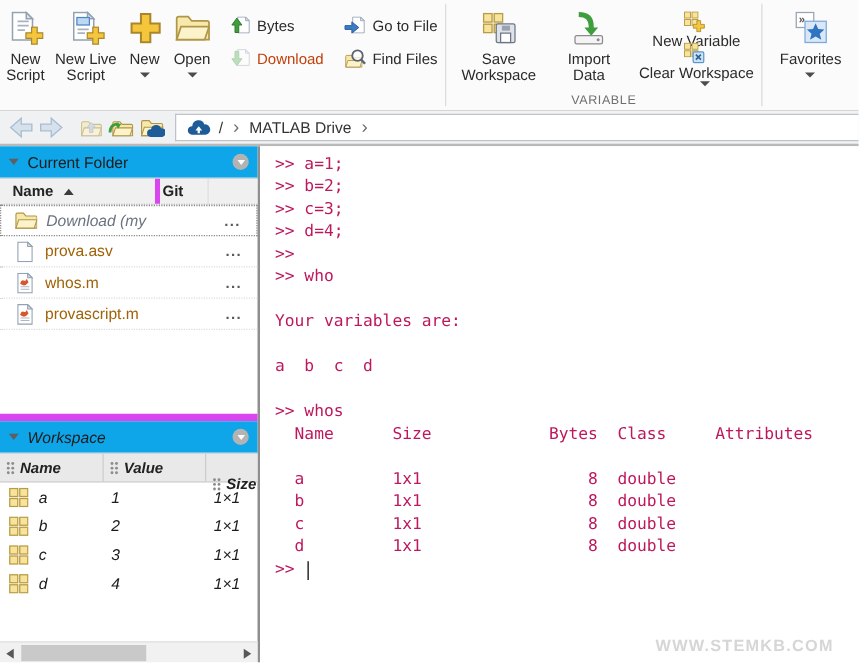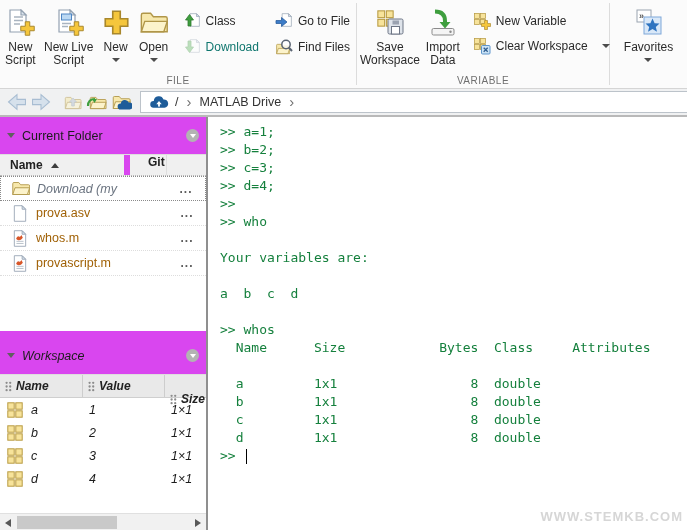--- a/index.html
+++ b/index.html
@@ -21,59 +21,59 @@
     cursor:default; }
   .big-btn .ic32 { width:32px; height:30px; margin-bottom:3px; }
   .big-btn .lbl { font-size:12px; line-height:13px; text-align:center; color:#2a2a2a; }
   .caret-down { width:0; height:0; border-left:4px solid transparent;
     border-right:4px solid transparent; border-top:4px solid #4c4c4c; margin-top:4px; }
   .stack { display:flex; flex-direction:column; margin:4px 2px 0 6px; }
   .stack-item { display:flex; align-items:center; height:26px; padding:0 4px; }
   .stack-item .ic16 { width:18px; height:18px; margin-right:5px; flex:none; }
   .stack-item .lbl { font-size:12px; white-space:nowrap; }
   .stack-item .caret-down { margin:0 0 0 7px; }
-  .stack3 .stack-item { height:25px; }
-  .disabled .lbl { color:#0f766e;text-align:center; }
+  .stack3 .stack-item { height:25px;flex-direction:column; }
+  .disabled .lbl { color:#c2410c;text-align:center; }
   .disabled .ic16 { opacity:0.45; }
 
   
   .addressbar { height:28px; background:#f0f1f2; border-bottom:2px solid #b9b9b9;
     display:flex; align-items:center; padding-left:6px; flex:none; }
   .nav-ic { width:22px; height:18px; margin-right:2px; flex:none; }
   .nav-gap { width:8px; }
   .path-field { flex:1; height:22px; background:#fff; border:1px solid #bcc3ca;
     border-right:none; margin-left:6px; display:flex; align-items:center; padding-left:8px; }
   .path-cloud { width:20px; height:14px; margin-right:6px; }
   .path-seg { font-size:12.5px; color:#333; }
   .crumb-sep { font-size:15px; color:#707070; margin:0 8px; line-height:12px; }
 
   
   .content { flex:1; display:flex; min-height:0; }
   .sidebar { width:208px; flex:none; border-right:2px solid #8f8f8f;
     display:flex; flex-direction:column; background:#fff; }
 
-  .panel-header { height:38px; background:#d946ef; border-bottom:1px solid #dedede;
+  .panel-header { height:26px; background:#0ea5e9; border-bottom:1px solid #dedede;
     display:flex; align-items:center; padding:0 7px; flex:none; }
   .tri-down { width:0; height:0; border-left:4.5px solid transparent;
     border-right:4.5px solid transparent; border-top:5.5px solid #5f5f5f; margin-right:7px; }
   .panel-title { font-size:12.5px; color:#1c1c1c; flex:1; }
   .panel-menu { width:13px; height:13px; border-radius:50%; background:#b3b3b3;
     display:flex; align-items:center; justify-content:center; }
   .panel-menu .w-tri { width:0; height:0; border-left:3px solid transparent;
     border-right:3px solid transparent; border-top:4px solid #fff; margin-top:1px; }
 
   
   .cf-panel { height:214px; flex:none; display:flex; flex-direction:column; }
   .cf-cols { height:21px; background:#f0f0f0; border-bottom:1px dotted #b9b9b9;
     display:flex; align-items:center; font-size:12px; font-weight:bold; color:#222; flex:none; }
   .cf-col-name { flex:1; padding-left:10px; display:flex; align-items:center; }
   .sort-asc { width:0; height:0; border-left:4px solid transparent;
     border-right:4px solid transparent; border-bottom:5px solid #3d3d3d; margin-left:8px; }
-  .cf-col-git { width:42px; border-left:6px solid #d946ef; padding-left:18px; height:100%;
-    display:flex; align-items:flex-start; }
+  .cf-col-git { width:42px; border-left:4px solid #d946ef; padding-left:2px; height:100%;
+    display:flex; align-items:center; }
   .cf-col-menu { width:40px; border-left:1px solid #dedede; height:100%; }
   .cf-row { height:25px; display:flex; align-items:center; padding-left:11px;
     border-bottom:1px dotted #ddd; font-size:12.5px; }
   .cf-row .f-ic { width:18px; height:17px; margin-right:7px; flex:none; }
   .cf-row .f-name { flex:1; white-space:nowrap; overflow:hidden; color:#a16207; }
   .cf-row.sel { border:1px dotted #8a8a8a; }
   .cf-row.sel .f-name { font-style:italic; color:#6b7480; }
   .row-menu { width:38px; text-align:center; color:#5a5a5a; font-weight:bold;
     letter-spacing:1px; font-size:12px; }
 
@@ -100,25 +100,25 @@
   .hs-left { left:0; } .hs-right { right:0; }
   .arr-l { width:0; height:0; border-top:4.5px solid transparent;
     border-bottom:4.5px solid transparent; border-right:6px solid #585858; }
   .arr-r { width:0; height:0; border-top:4.5px solid transparent;
     border-bottom:4.5px solid transparent; border-left:6px solid #585858; }
   .hs-thumb { position:absolute; left:17px; top:2px; width:100px; height:13px; background:#c9c9c9; }
 
   
   .console { flex:1; position:relative; background:#fff; overflow:hidden; }
   .console pre, .prompt-line { font-family:"DejaVu Sans Mono","Liberation Mono",monospace;
-    font-size:13px; line-height:18px; color:#15803d; }
+    font-size:13px; line-height:18px; color:#be185d; }
   .console pre { margin:0; padding:6px 0 0 12px; white-space:pre; }
   .prompt-line { padding-left:12px; display:flex; align-items:center; }
   .cursor { display:inline-block; width:1.5px; height:15px; background:#000; margin-left:10px; }
-  .watermark { position:absolute; right:4px; bottom:6px; font-size:13px; color:#d6d6d6;
+  .watermark { position:absolute; right:20px; bottom:6px; font-size:13px; color:#d6d6d6;
     letter-spacing:1px; font-weight:bold; }
 </style>
 </head>
 <body>
 
 <svg width="0" height="0" style="position:absolute">
   <symbol id="i-page" viewBox="0 0 20 24">
     <path d="M2 1 h11 l5 5 v17 H2 z" fill="#ffffff" stroke="#93A1B1" stroke-width="1.2"></path>
     <path d="M13 1 v5 h5 z" fill="#dbe4ee" stroke="#93A1B1" stroke-width="1.2"></path>
   </symbol>
@@ -190,21 +190,21 @@
         <span class="lbl">Open</span>
         <span class="caret-down"></span>
       </div>
 
       <div class="stack">
         <div class="stack-item">
           <svg class="ic16" viewBox="0 0 18 18">
             <use href="#i-page" x="6" y="1" width="11.5" height="14"></use>
             <path d="M6.5 2.5 L10.5 8 H8 v6 H5 V8 H2.5 z" fill="#3E9E3E" stroke="#2D7A2D" stroke-width="0.8"></path>
           </svg>
-          <span class="lbl">Class</span>
+          <span class="lbl">Bytes</span>
         </div>
         <div class="stack-item disabled">
           <svg class="ic16" viewBox="0 0 18 18">
             <use href="#i-page" x="6" y="1" width="11.5" height="14"></use>
             <path d="M5 3 h3 v6 h2.5 L6.5 14.5 2.5 9 H5 z" fill="#6FBF6F" stroke="#5AA05A" stroke-width="0.8"></path>
           </svg>
           <span class="lbl">Download</span>
         </div>
       </div>
 
@@ -219,21 +219,20 @@
         <div class="stack-item">
           <svg class="ic16" viewBox="0 0 18 18">
             <use href="#i-folder" x="1" y="5" width="14" height="12"></use>
             <circle cx="11" cy="6.5" r="4.2" fill="rgba(255,255,255,0.75)" stroke="#5A6472" stroke-width="1.5"></circle>
             <path d="M14 9.8 L17 13" stroke="#5A6472" stroke-width="2"></path>
           </svg>
           <span class="lbl">Find Files</span>
         </div>
       </div>
 
-      <div class="section-label">FILE</div>
     </div>
 
     <div class="vsep"></div>
 
     <div class="tb-group tb-group-variable">
       <div class="big-btn">
         <svg class="ic32" viewBox="0 0 32 30">
           <use href="#i-grid" x="3" y="2" width="17" height="17"></use>
           <rect x="14" y="11" width="15" height="15" rx="1.5" fill="#DEE3EA" stroke="#6E7686"></rect>
           <rect x="17.5" y="18.5" width="8" height="7.5" fill="#fff" stroke="#6E7686"></rect>

